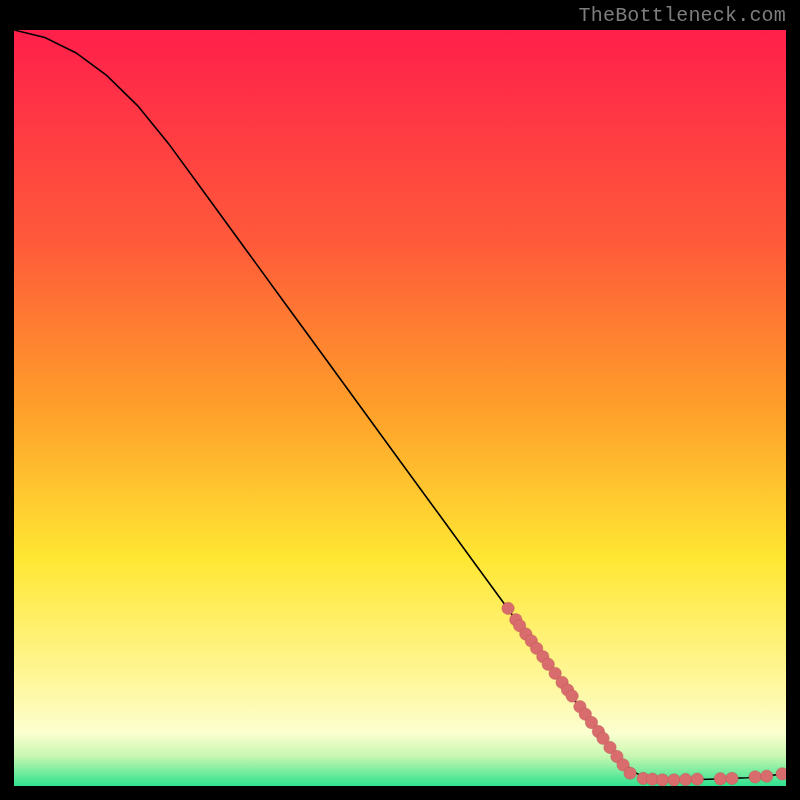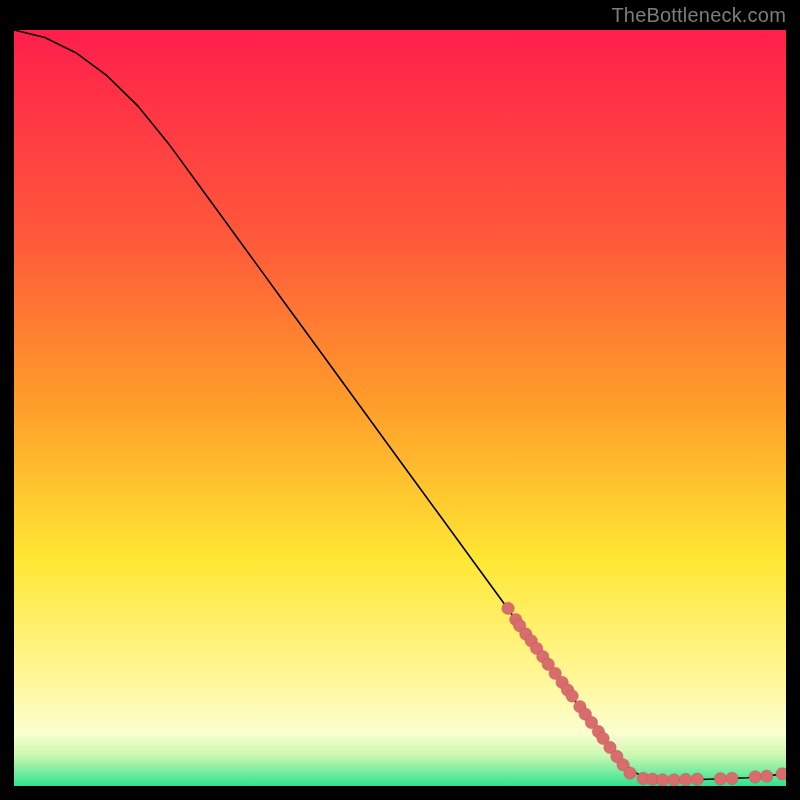--- a/index.html
+++ b/index.html
@@ -18,20 +18,21 @@
   }
   .watermark {
     position: absolute;
     top: 4px;
     right: 14px;
     color: #7d7d7d;
     font-size: 20px;
     font-weight: 500;
     letter-spacing: 0.2px;
     user-select: none;
+    font-family: Liberation Mono, monospace;
   }
   svg.plot {
     position: absolute;
     left: 14px;
     top: 30px;
     width: 772px;
     height: 756px;
     display: block;
   }
   .curve {

